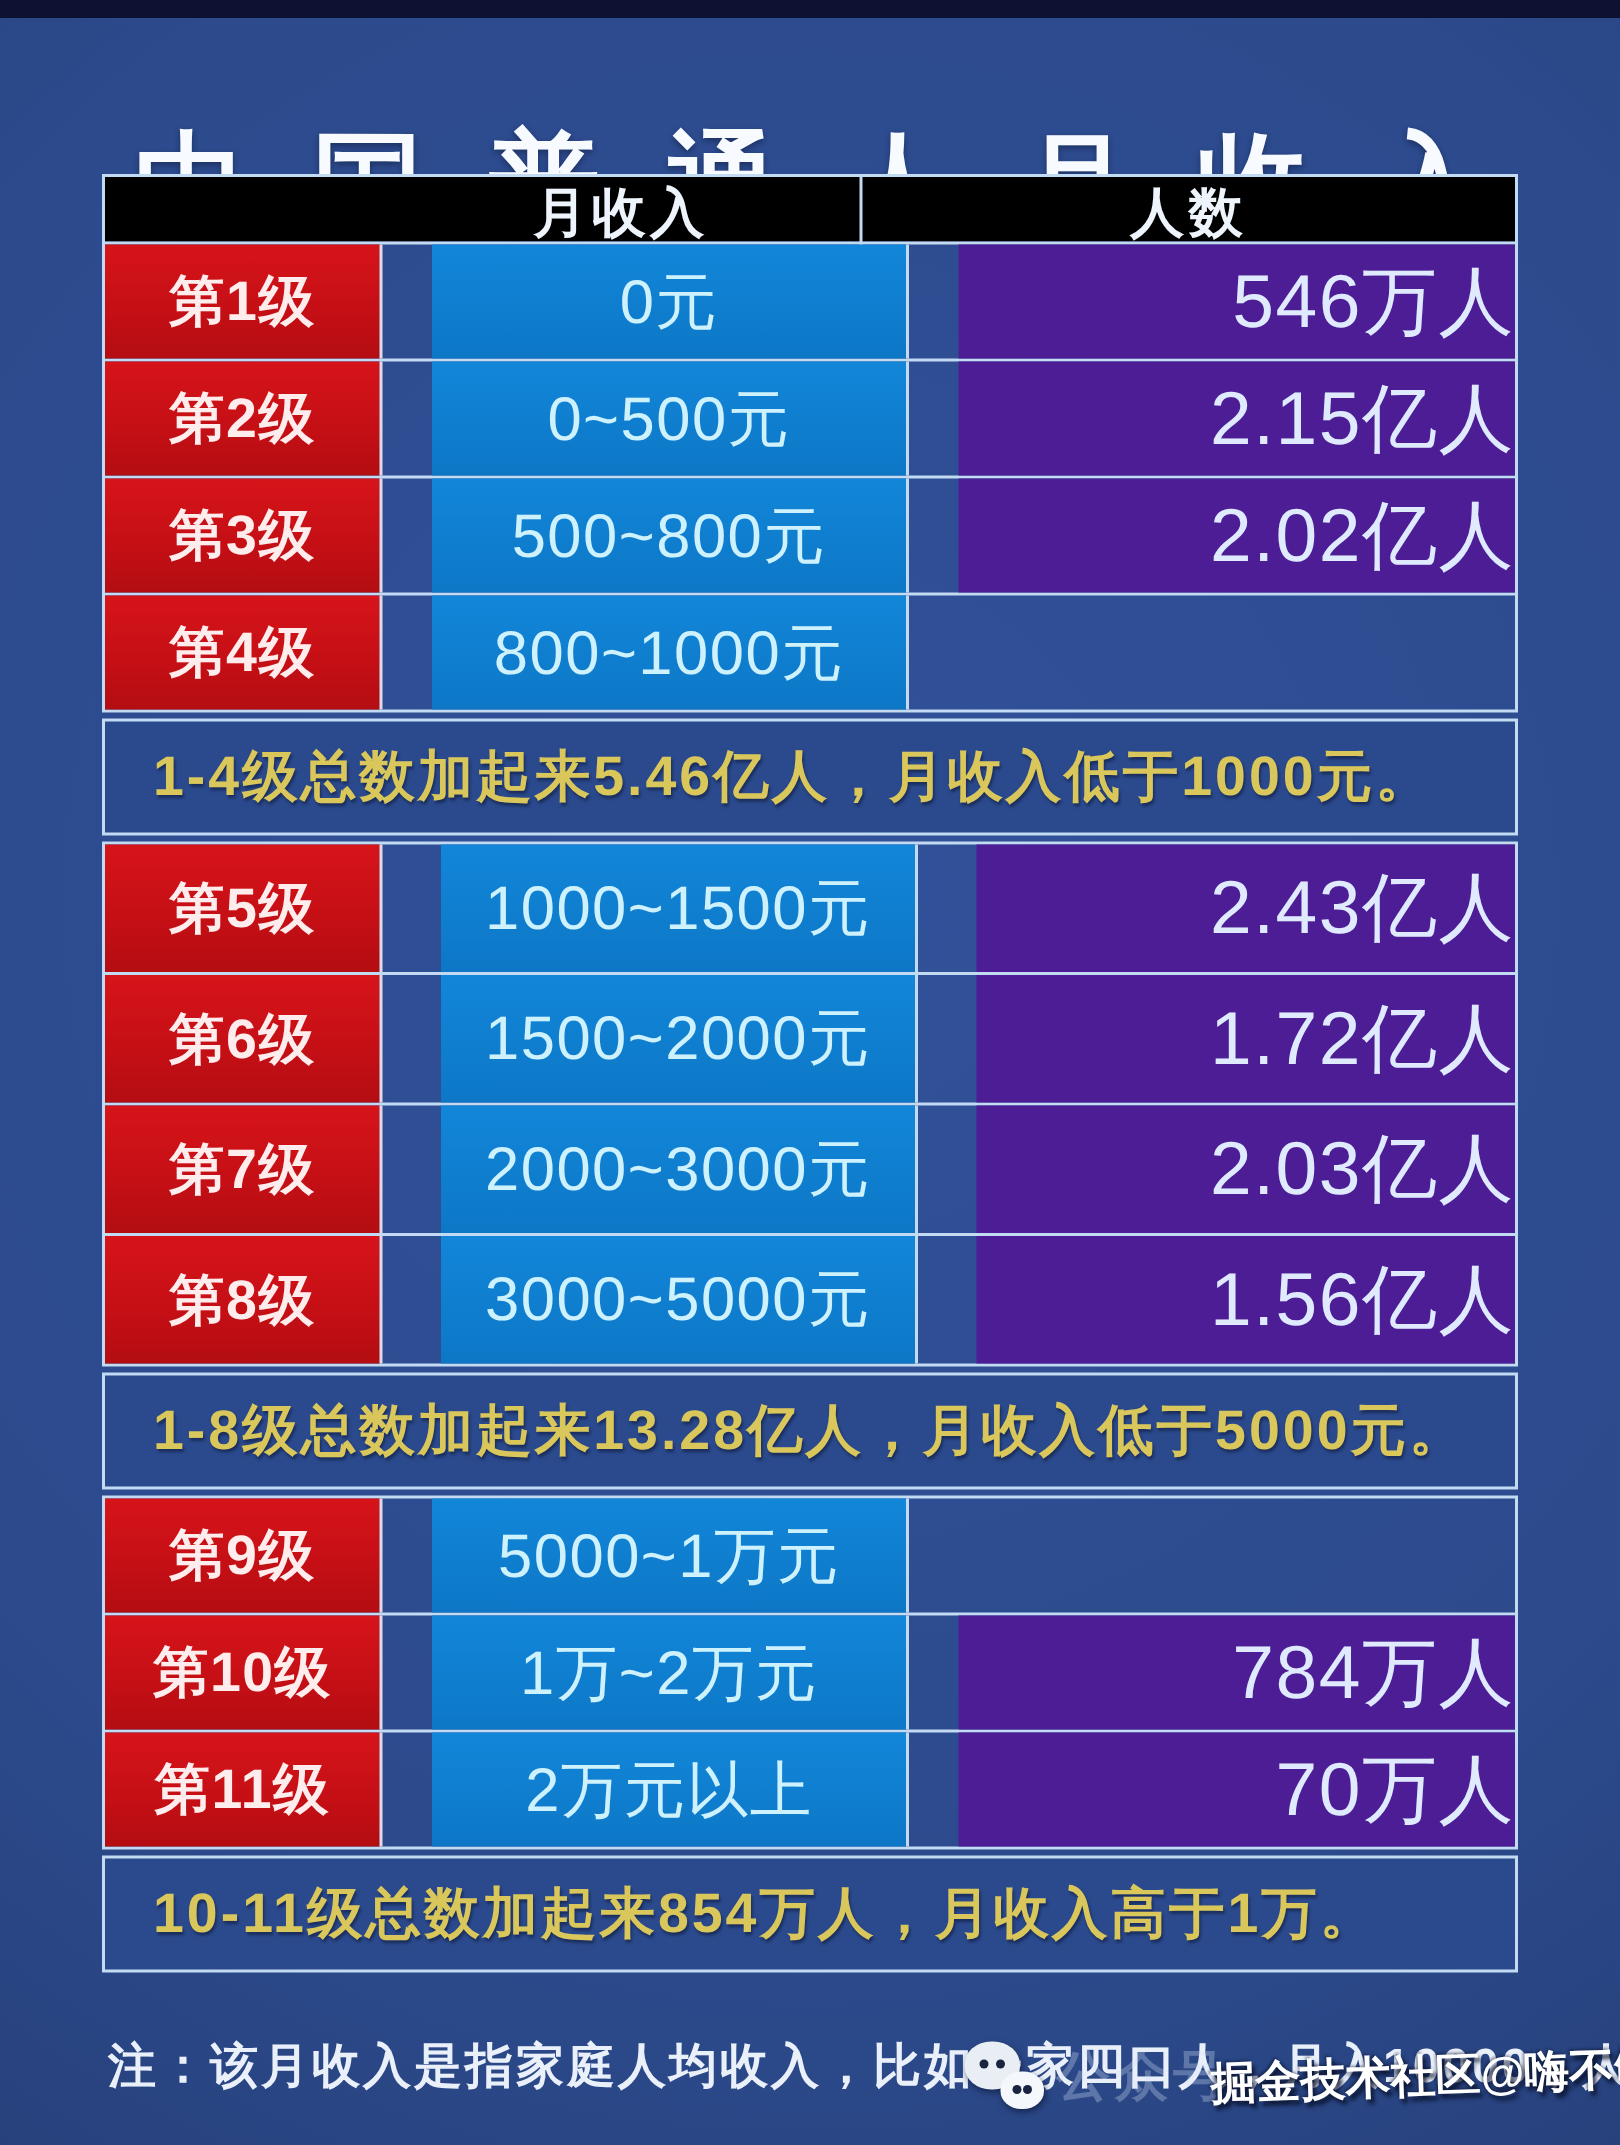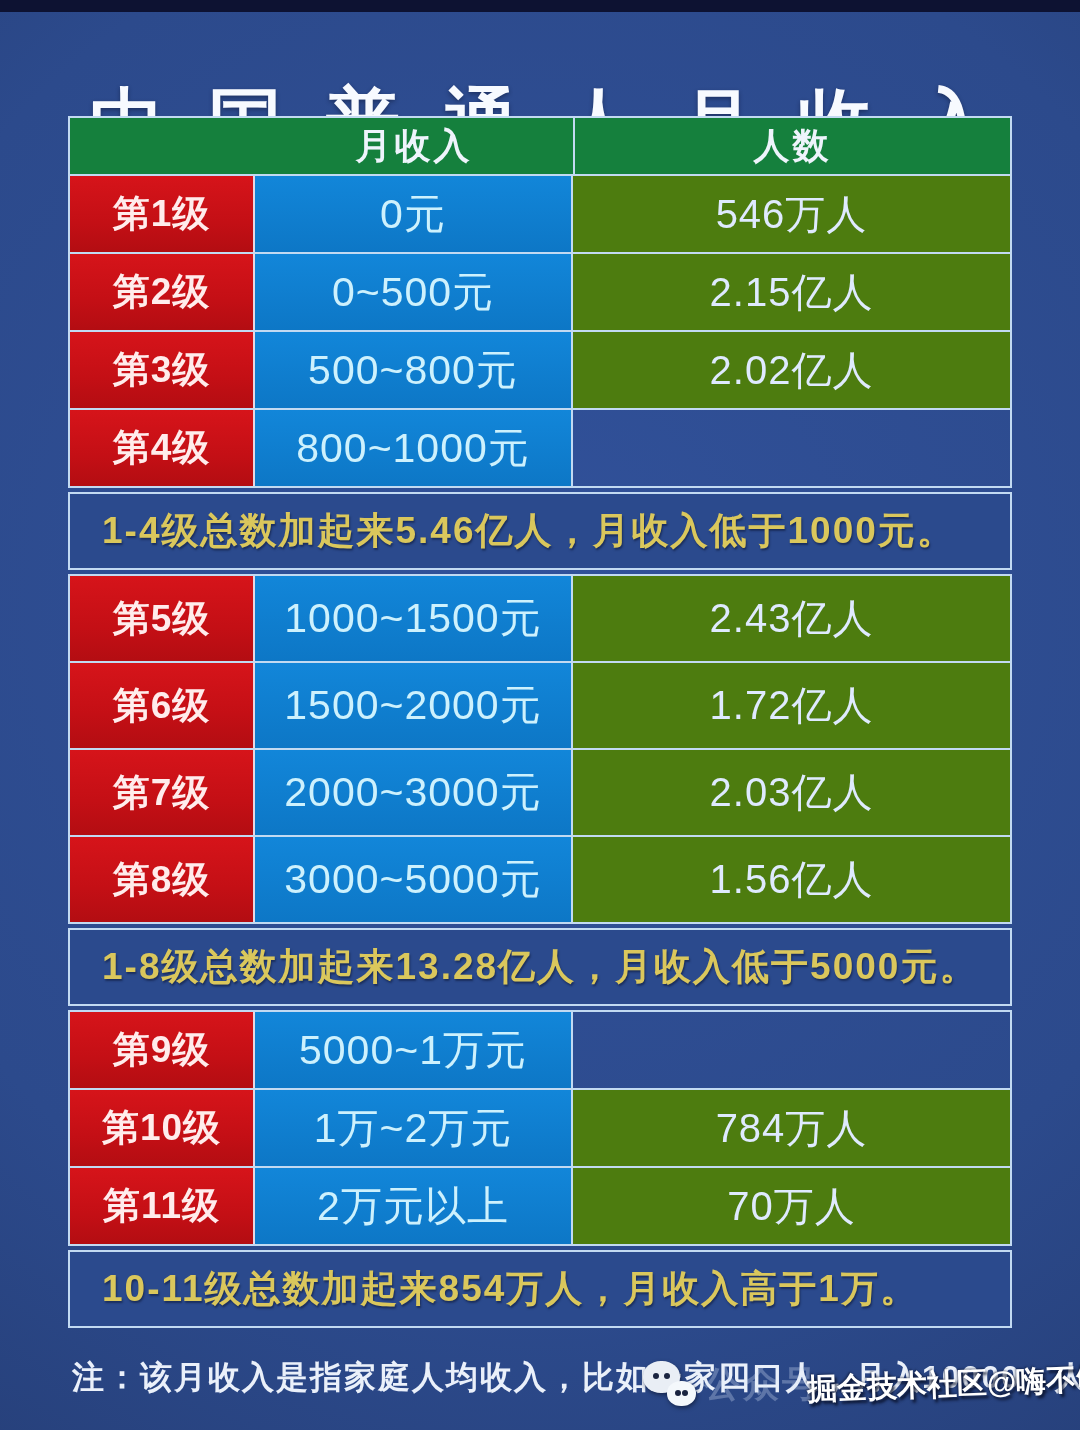--- a/index.html
+++ b/index.html
@@ -28,40 +28,40 @@
   }
   .block{
     border:2px solid #c2daf2;
     margin-bottom:4px;
   }
   .row{
     display:grid;
     grid-template-columns:185px 318px 1fr;
   }
   .row + .row{border-top:2px solid #c2daf2;}
-  .header-row{height:56px;background:#15803d;}
+  .header-row{height:43px;background:#000000;}
   .hcell{display:flex;align-items:center;justify-content:center;
     color:#eef4fc;font-size:36px;font-weight:bold;letter-spacing:3px;}
   .hc-count{border-left:2px solid #c2daf2;}
-  .sec-a .data-row,.sec-c .data-row{height:76px;}
-  .sec-b .data-row{height:85px;}
+  .sec-a .data-row,.sec-c .data-row{height:76px;gap:33px;}
+  .sec-b .data-row{height:85px;gap:39px;}
   .cell{display:flex;align-items:center;justify-content:center;letter-spacing:1px;}
   .cell.level{
     background:linear-gradient(180deg,#d6141a 0%,#c40f15 60%,#b30d12 100%);
     color:#ffecec;font-size:37px;font-weight:bold;
     border-right:2px solid #e6d7e2;
   }
   .cell.income{
     background:linear-gradient(180deg,#1286d9 0%,#0d77c6 100%);
     color:#cdf1fd;font-size:41px;font-weight:500;
     border-right:2px solid #c2daf2;
   }
   .cell.count{
-    background:#4d7c0f;
-    color:#dfeafe;font-size:40px;font-weight:500;
+    background:#4c1d95;
+    color:#dfeafe;font-size:50px;font-weight:500;justify-content:flex-end;
   }
   .summary{
     height:74px;
     border:2px solid #c2daf2;
     background:#2b4a8d;
     display:flex;align-items:center;
     padding-left:32px;
     margin-bottom:4px;
     color:#dac75c;font-size:37px;font-weight:bold;letter-spacing:2px;
     text-shadow:1px 2px 2px rgba(10,18,45,.5);

